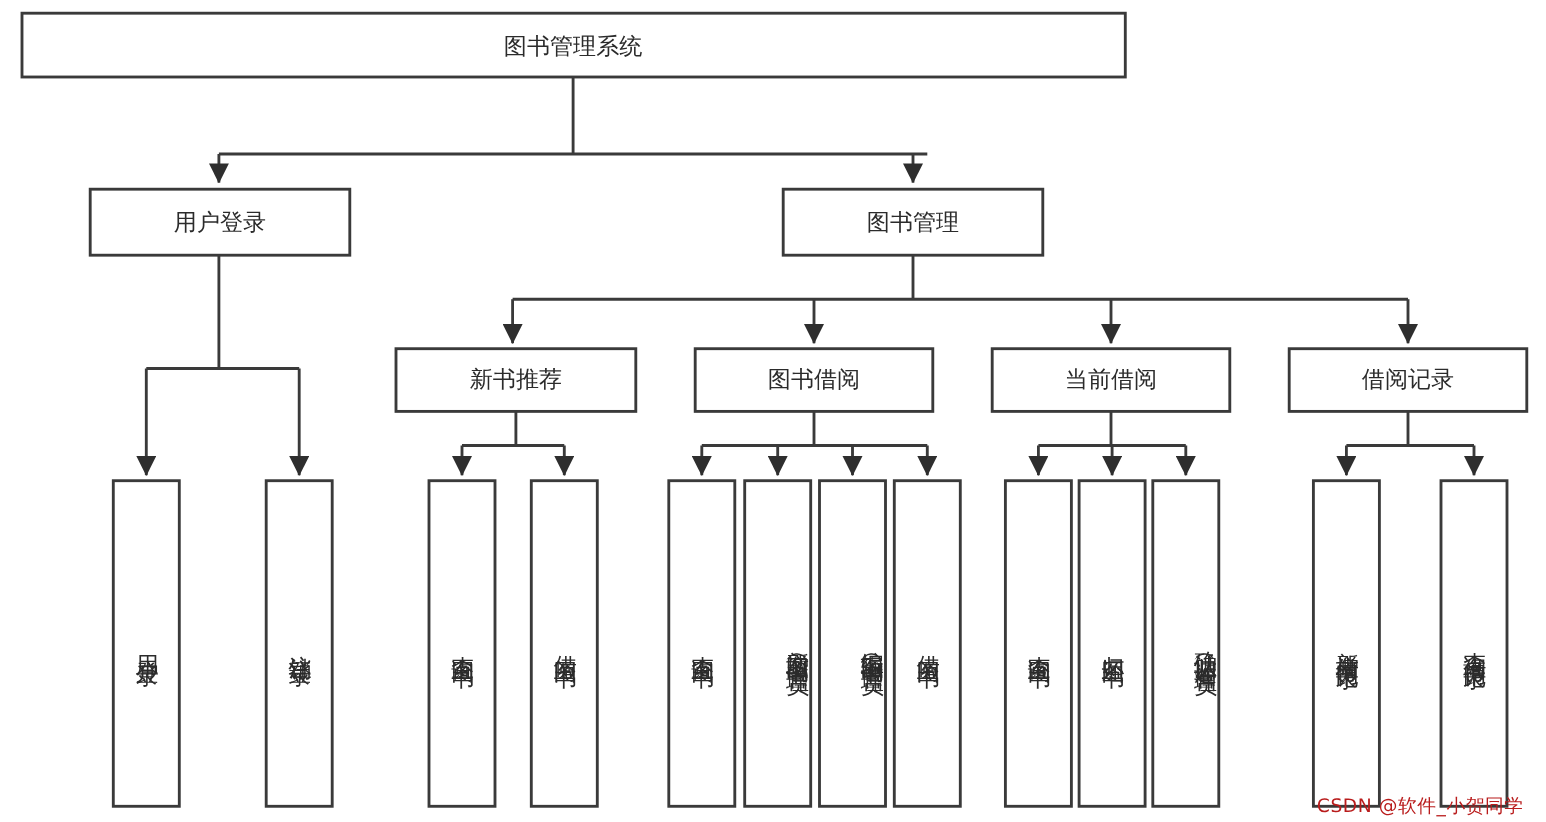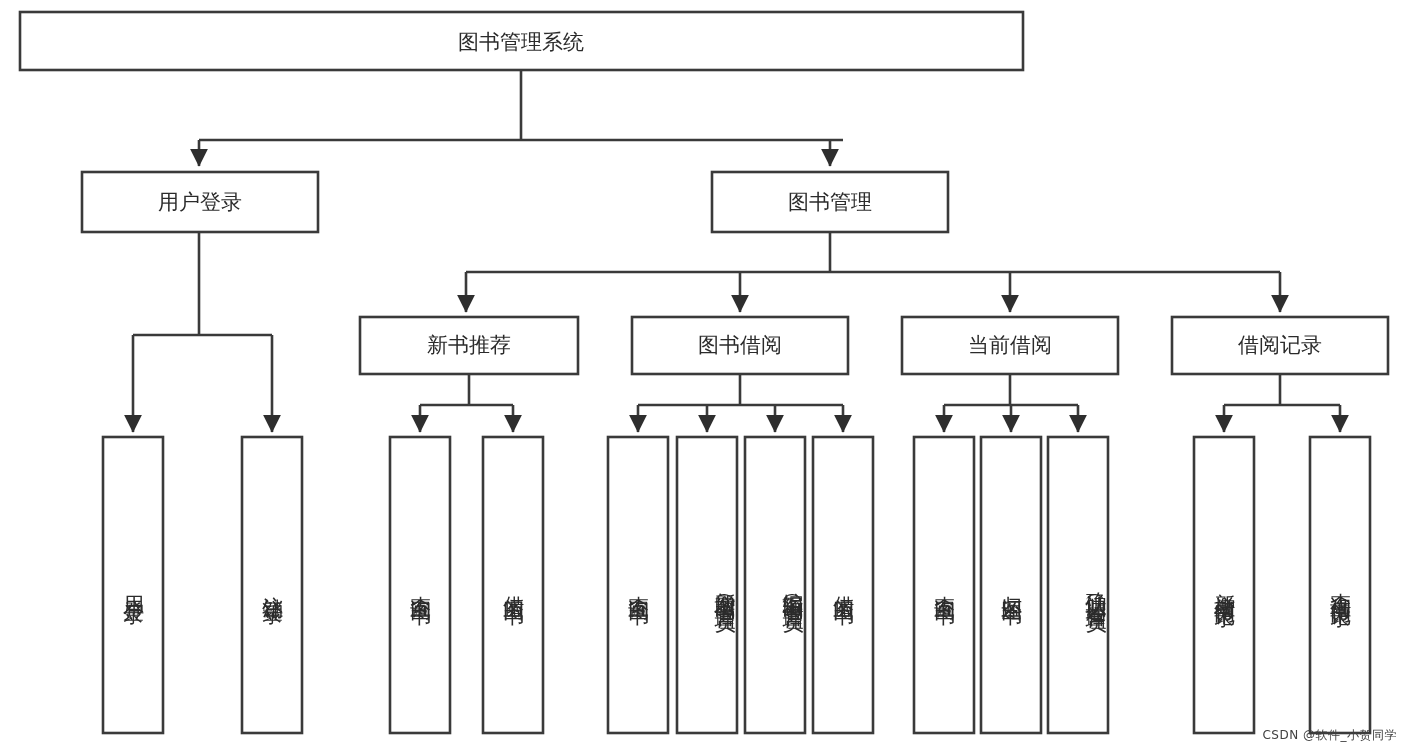--- a/index.html
+++ b/index.html
@@ -61,25 +61,25 @@
     color: #2b2b2b;
     text-align: center;
     white-space: nowrap;
     display: flex;
     align-items: center;
     justify-content: center;
     pointer-events: none;
   }
   .watermark {
     position: absolute;
-    right: 8px;
+    right: 20px;
     bottom: 3px;
     font-family: "DejaVu Sans", "Liberation Sans", sans-serif;
-    font-size: 12px;
-    color: #404040;
+    font-size: 17px;
+    color: #b91c1c;
     letter-spacing: 0.5px;
     white-space: nowrap;
   }
 </style>
 </head>
 <body>
 
 <div id="diagram-root">
 
   <svg id="tree-svg" viewBox="0 0 1405 747">

